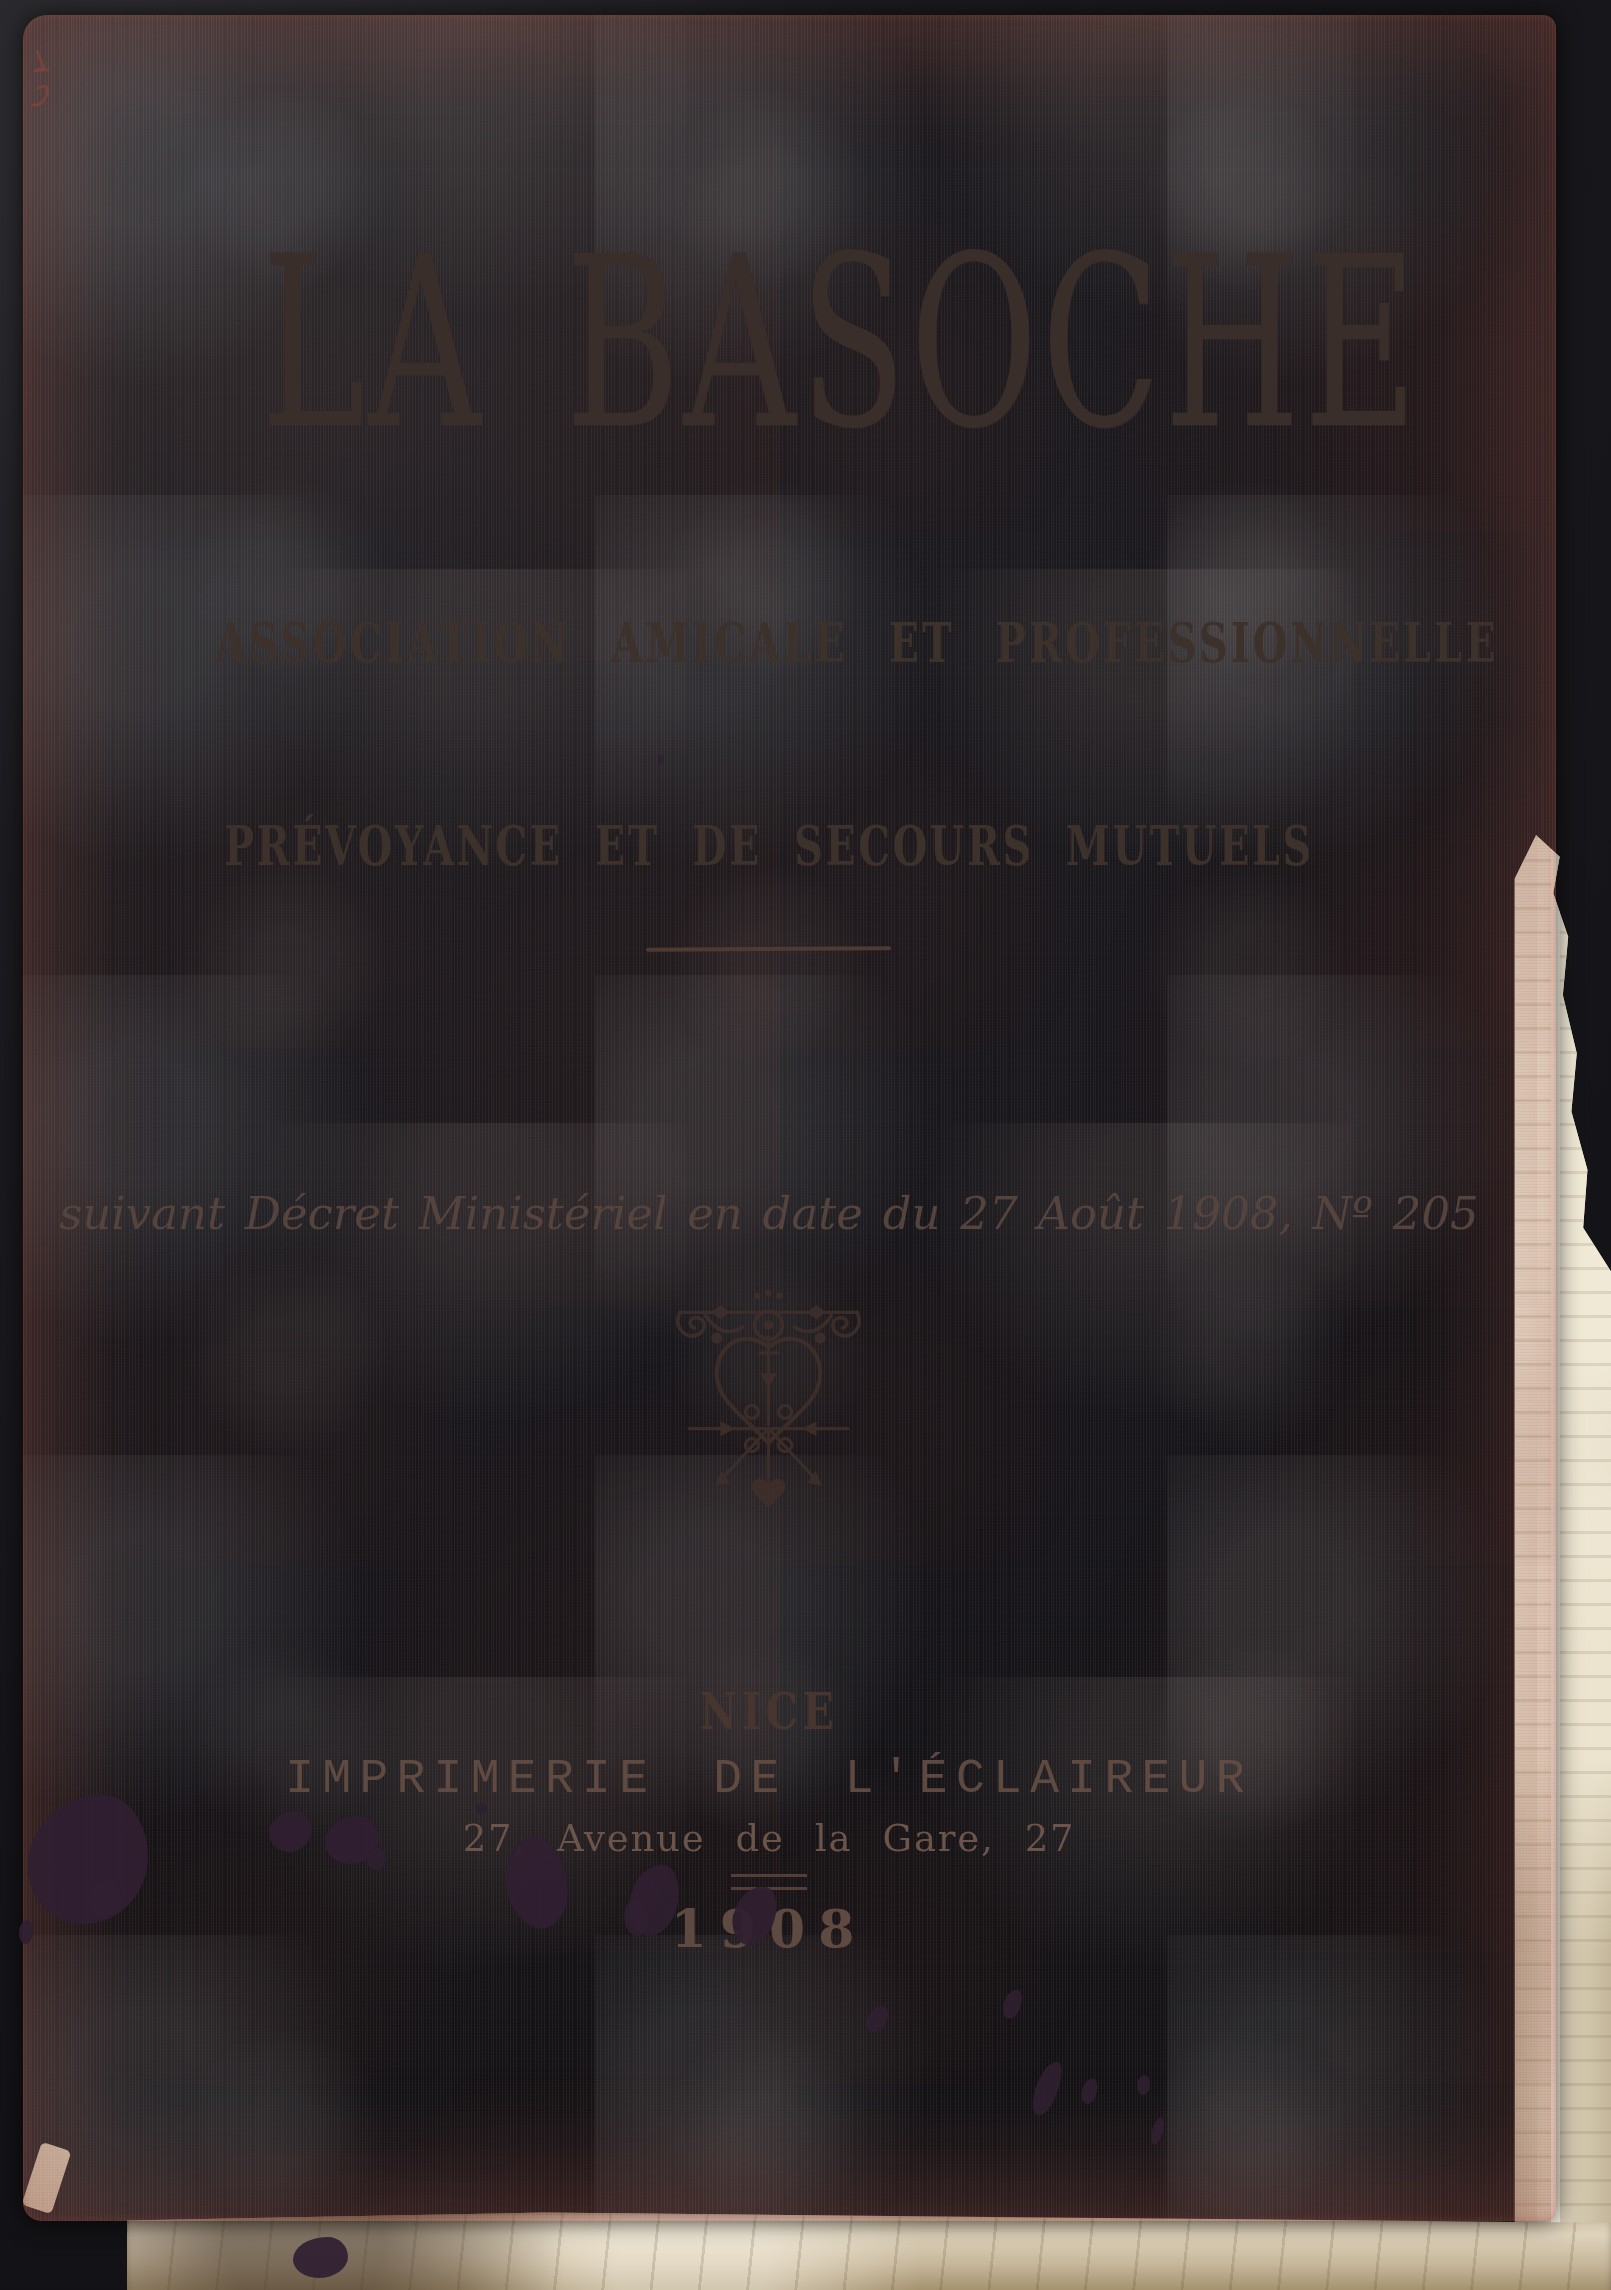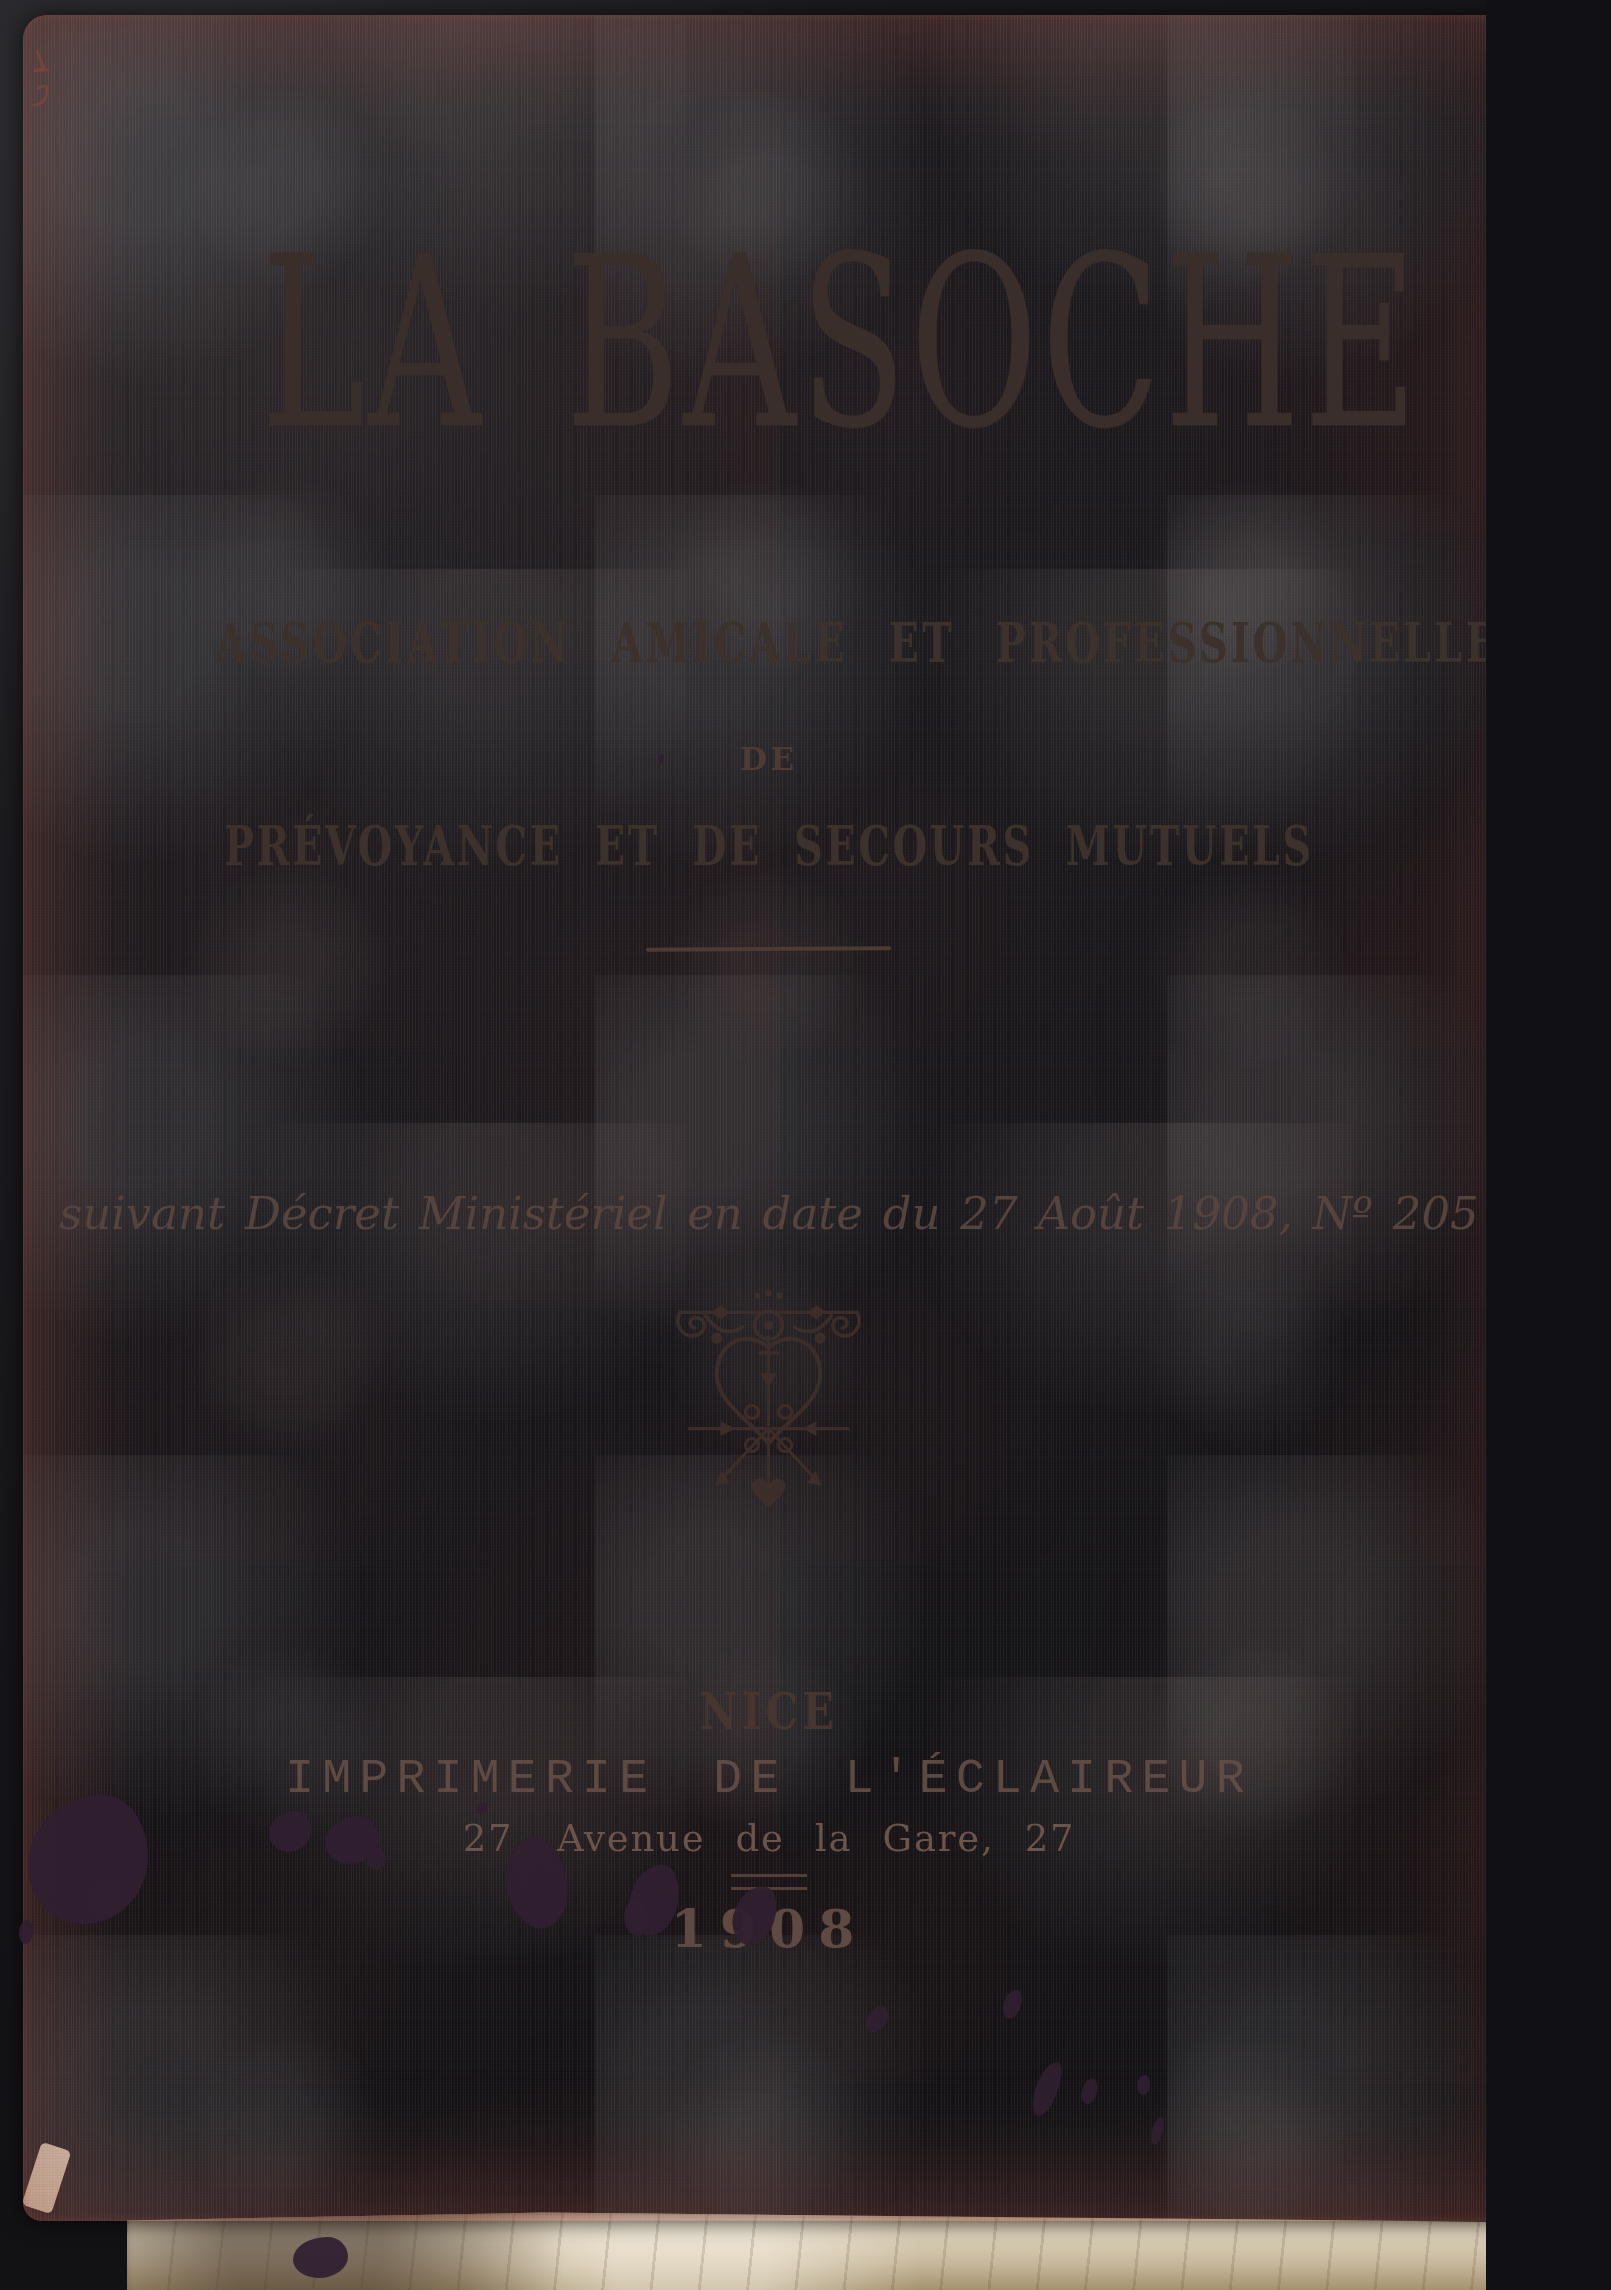--- a/index.html
+++ b/index.html
@@ -1,17 +1,17 @@
 <!DOCTYPE html>
 <html style="font-size:14.8px"><head>
 <meta charset="utf-8">
 <style>
   html,body{margin:0;padding:0;background:#111014;}
   .canvas{
-    position:relative;width:1486px;height:2291px;overflow:hidden;
+    position:relative;width:1611px;height:2291px;overflow:hidden;
     background:
       radial-gradient(circle at 8% 4%, #2e2d31 0%, #1c1b1f 28%, #141317 70%, #101013 100%);
     font-family:"DejaVu Serif", serif;
   }
 
   
   .pages-right{
     position:absolute;left:1504px;top:835px;width:107px;height:1455px;z-index:1;
     background:
       linear-gradient(90deg, transparent 0 44%, rgba(252,247,234,.85) 44% 52%, transparent 52%),
@@ -109,21 +109,20 @@
     <g stroke="#7e443c" stroke-width="3" fill="none" stroke-linecap="round">
       <path d="M12,8 l7,18 l-11,3 l16,-1"></path>
       <path d="M13,48 q13,-7 9,7 q-4,13 -15,11"></path>
     </g>
   </svg>
 
   <div class="content">
 
     <div class="line title">LA BASOCHE</div>
     <div class="line assoc">ASSOCIATION AMICALE ET PROFESSIONNELLE</div>
-    <div class="line de-small">DE</div>
     <div class="line purpose">PRÉVOYANCE ET DE SECOURS MUTUELS</div>
 
     <div class="rule1"></div>
 
     <div class="line approval2">suivant Décret Ministériel en date du 27 Août 1908, Nº 205</div>
 
     <svg class="ornament" viewBox="0 0 220 240">
       <g stroke="#3f2f2a" stroke-width="4" fill="none" stroke-linecap="round">
         <circle cx="98" cy="8" r="3.5" fill="#3f2f2a" stroke="none"></circle>
         <circle cx="110" cy="5" r="3.5" fill="#3f2f2a" stroke="none"></circle>

